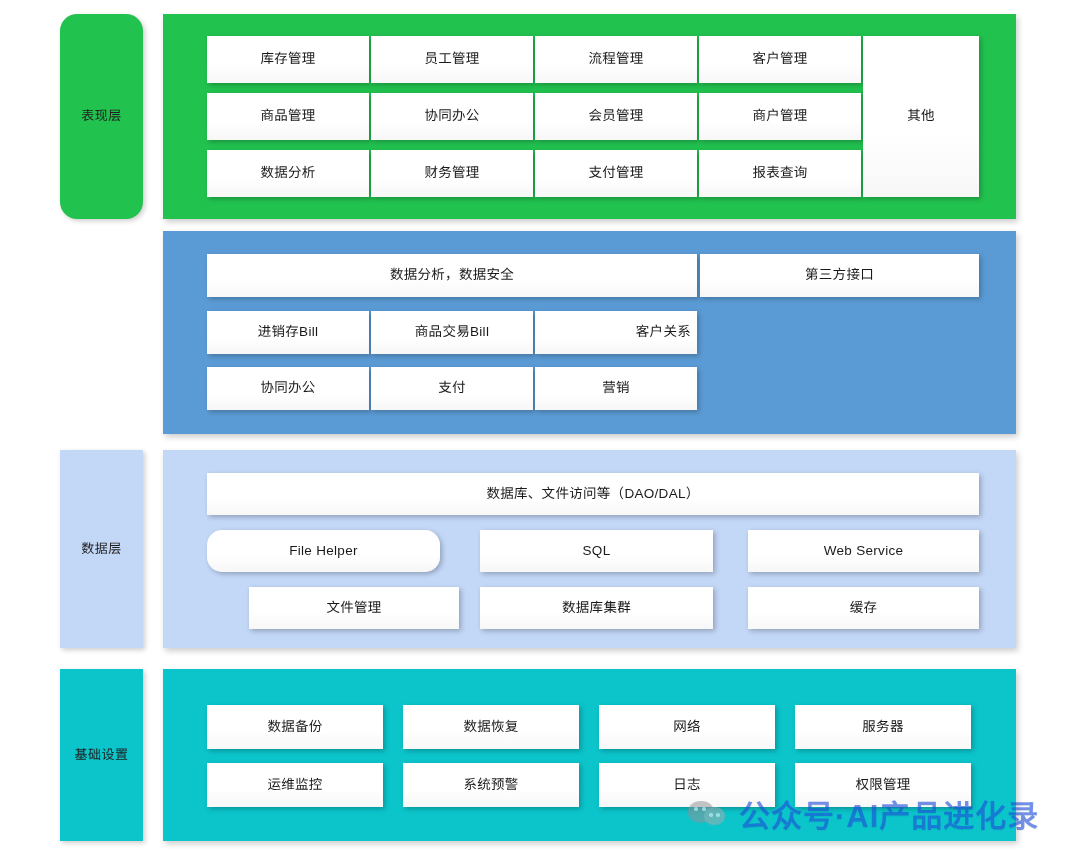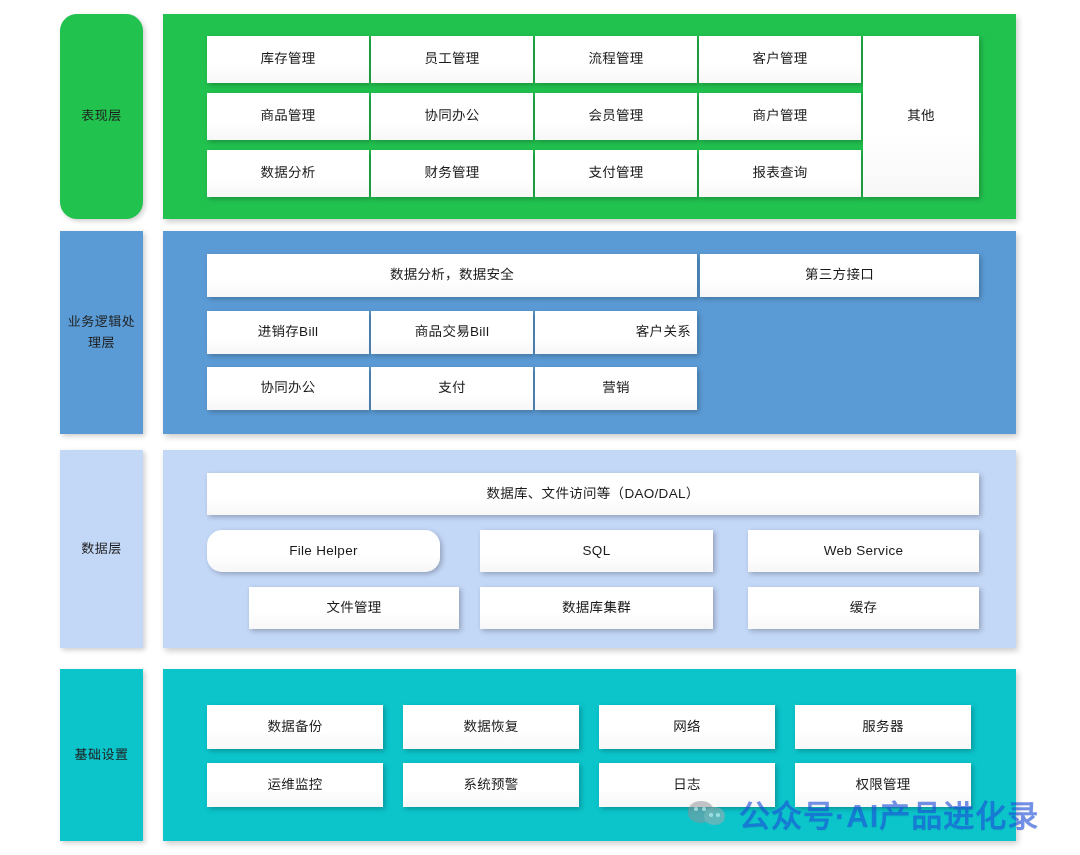--- a/index.html
+++ b/index.html
@@ -167,23 +167,20 @@
           <span>报表查询</span>
         </div>
 
       <div class="card" style="left:700px;top:22px;width:116px;height:161px;">
           <span>其他</span>
         </div>
     </div>
   </div>
 
   <div class="layer-row" style="top:231px;height:203px;">
-    <div class="layer-label" style="height:203px;background:#5B9BD5;">
-      <span>业务逻辑处理层</span>
-    </div>
     <div class="layer-band" style="height:203px;background:#5B9BD5;">
       <div class="card" style="left:44px;top:23px;width:490px;height:43px;">
           <span>数据分析，数据安全</span>
         </div>
       <div class="card" style="left:537px;top:23px;width:279px;height:43px;">
           <span>第三方接口</span>
         </div>
 
       <div class="card" style="left:44px;top:80px;width:162px;height:43px;">
           <span>进销存Bill</span>

